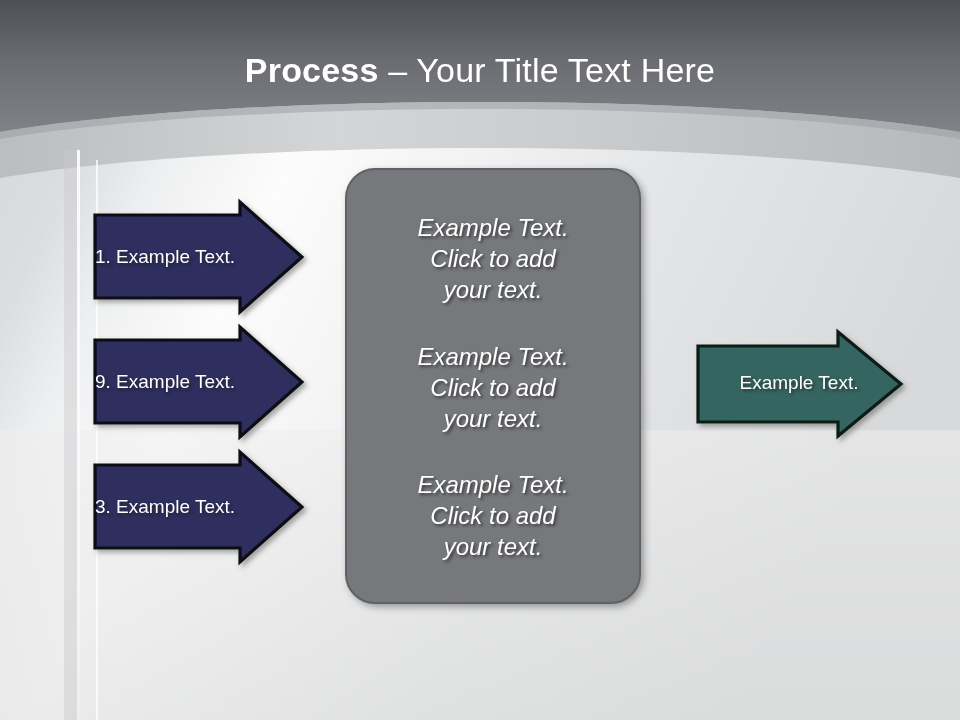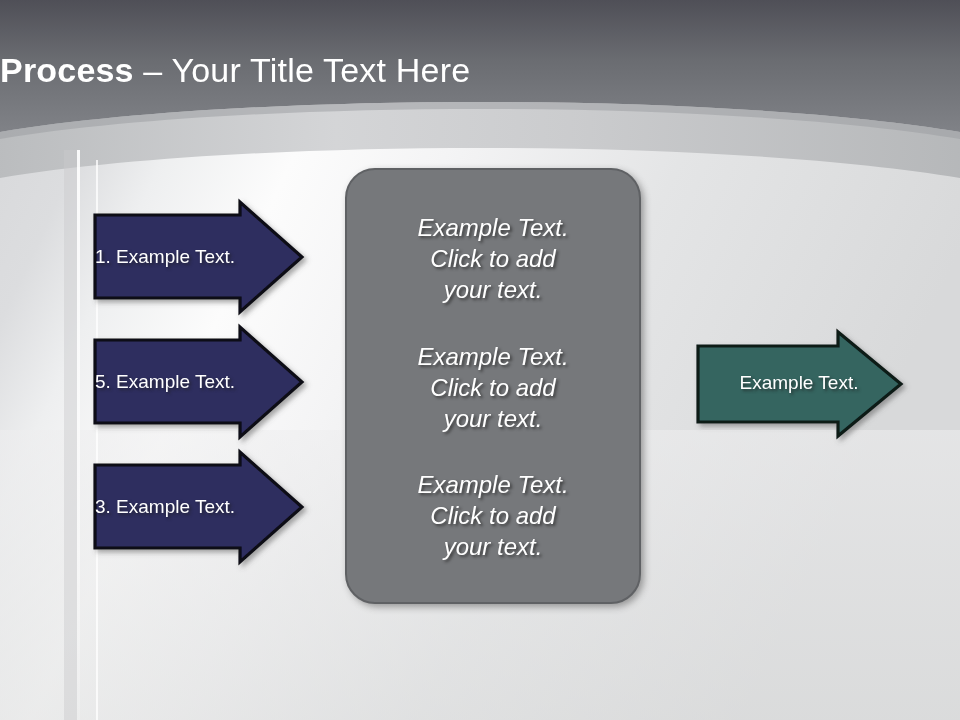--- a/index.html
+++ b/index.html
@@ -27,20 +27,21 @@
     width: 960px;
     height: 720px;
   }
 
   
   #title {
     position: absolute;
     left: 0;
     top: 48px;
     width: 960px;
+    text-align: center;
     color: #ffffff;
     font-size: 34px;
     line-height: 44px;
     letter-spacing: 0.2px;
     white-space: nowrap;
     z-index: 6;
   }
   #title .t-bold {
     font-weight: bold;
   }
@@ -201,21 +202,21 @@
 
   <div class="arrow-wrap" id="arrow-2">
     <svg class="arrow-svg" width="212" height="115" viewBox="0 0 212 115">
       <defs>
         <filter id="shA2" x="-20%" y="-20%" width="150%" height="150%">
           <feDropShadow dx="3" dy="3" stdDeviation="2.5" flood-color="#555555" flood-opacity="0.5"></feDropShadow>
         </filter>
       </defs>
       <polygon points="2,15 147,15 147,2 209,57 147,112 147,98 2,98" fill="#2e2d5e" stroke="#0d0d14" stroke-width="3.2" stroke-linejoin="miter" filter="url(#shA2)"></polygon>
     </svg>
-    <div class="arrow-label arrow-2-label">5. Example Text.</div>
+    <div class="arrow-label arrow-2-label">9. Example Text.</div>
   </div>
 
   <div class="arrow-wrap" id="arrow-3">
     <svg class="arrow-svg" width="212" height="115" viewBox="0 0 212 115">
       <defs>
         <filter id="shA3" x="-20%" y="-20%" width="150%" height="150%">
           <feDropShadow dx="3" dy="3" stdDeviation="2.5" flood-color="#555555" flood-opacity="0.5"></feDropShadow>
         </filter>
       </defs>
       <polygon points="2,15 147,15 147,2 209,57 147,112 147,98 2,98" fill="#2e2d5e" stroke="#0d0d14" stroke-width="3.2" stroke-linejoin="miter" filter="url(#shA3)"></polygon>

